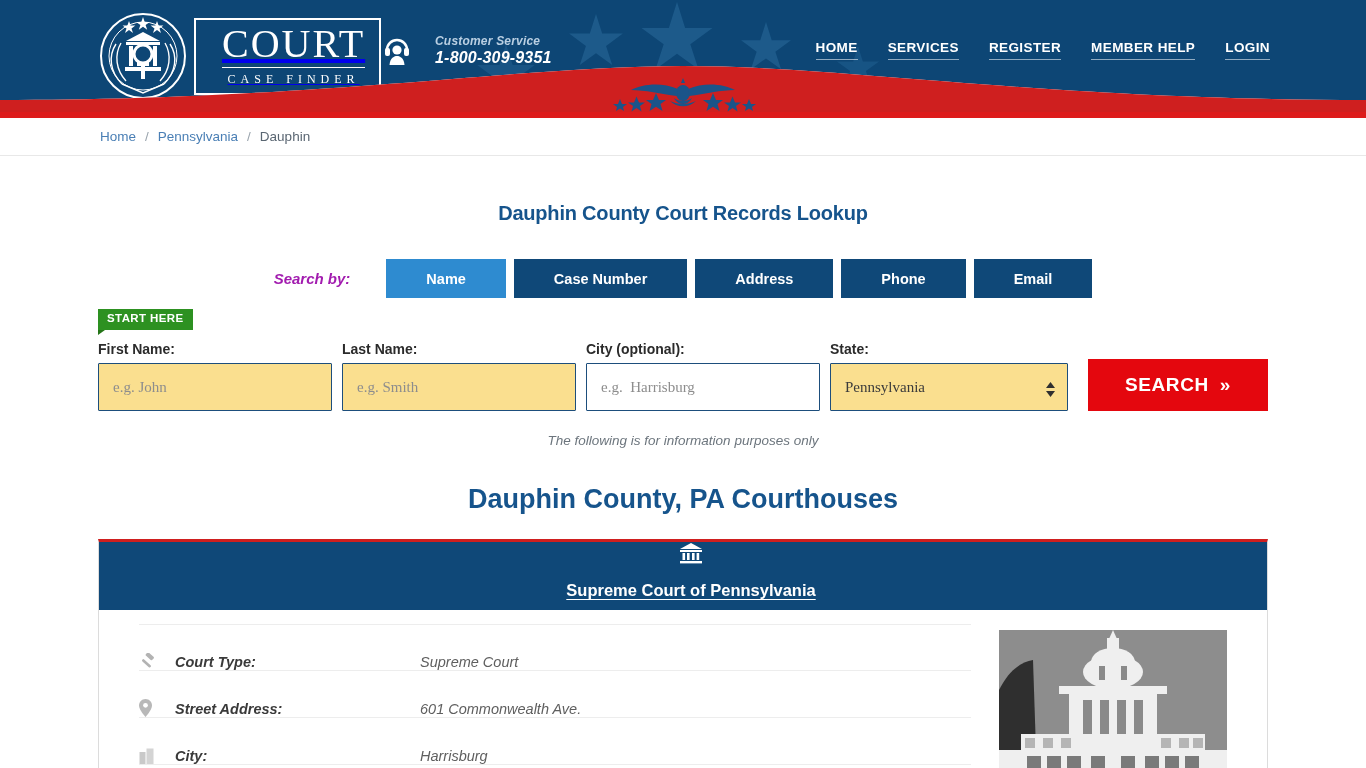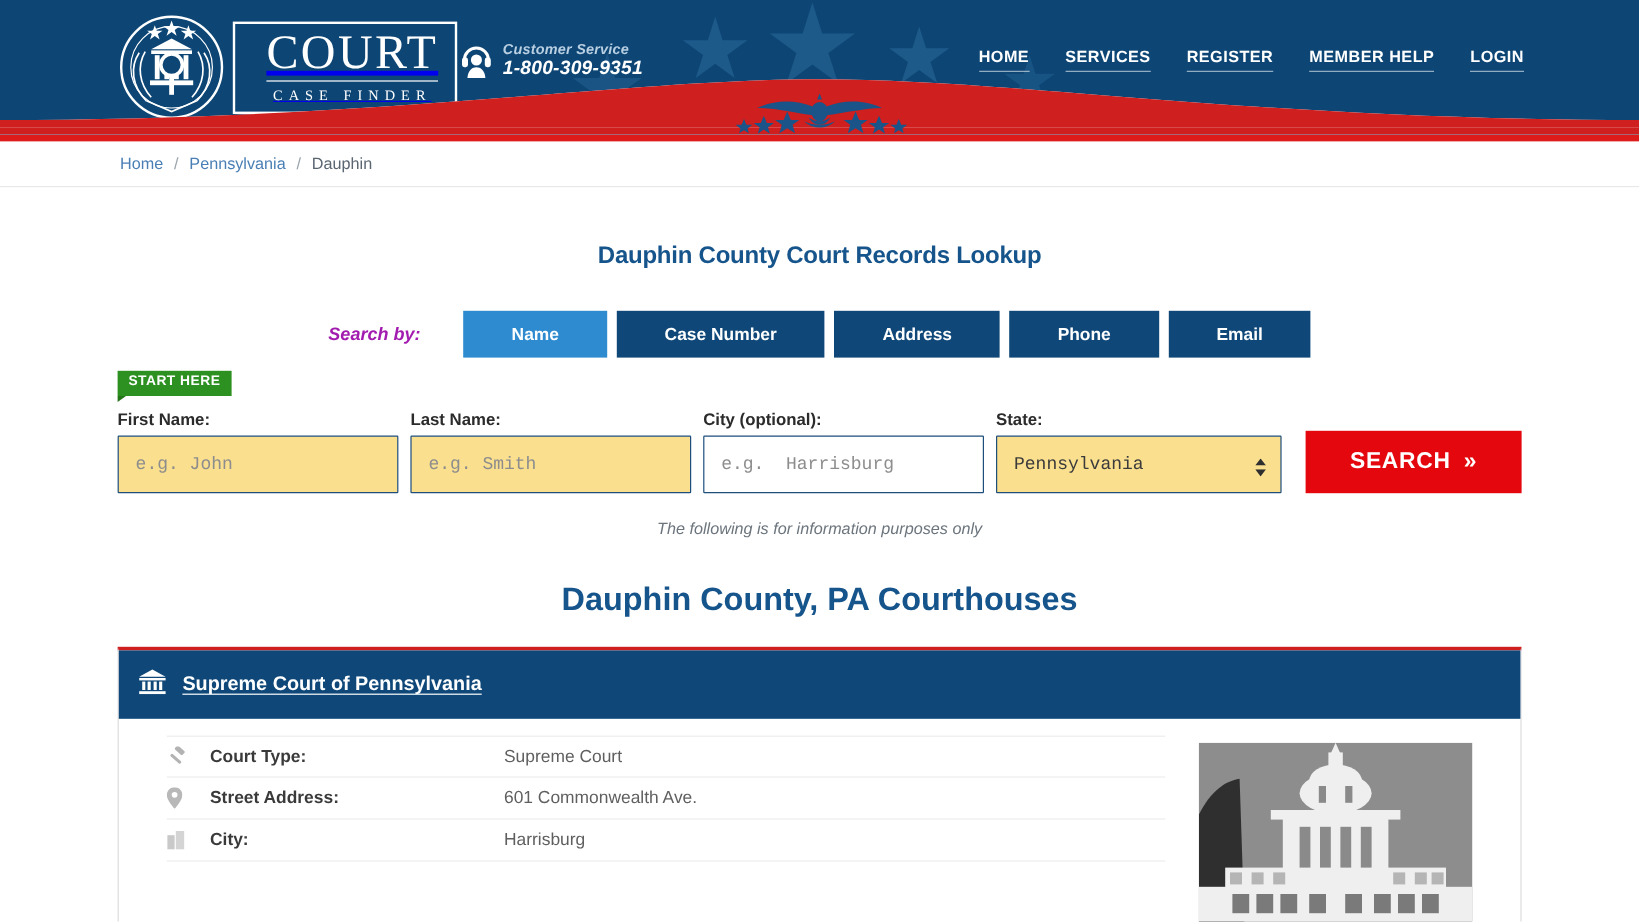--- a/index.html
+++ b/index.html
@@ -43,21 +43,21 @@
     letter-spacing:2px; color:#fff; font-weight:400;
   }
   .logo-rule { width:100%; height:1px; background:#fff; margin:3px 0 4px; }
   .logo-sub {
     font-family:"Liberation Serif", serif; font-size:12px;
     letter-spacing:5px; color:#fff;
   }
 
   .cs {
     position:absolute; left:384px; top:34px;
-    display:flex; align-items:center; gap:9px;
+    display:flex; align-items:center; gap:25px;
   }
   .cs-icon { width:26px; height:28px; }
   .cs-lines { display:flex; flex-direction:column; }
   .cs-label {
     font-size:12px; font-style:italic; font-weight:bold; color:#b9cfe2;
     letter-spacing:.2px;
   }
   .cs-phone {
     font-size:16px; font-style:italic; font-weight:bold; color:#fff;
     letter-spacing:.2px; margin-top:1px;
@@ -114,21 +114,21 @@
     content:""; position:absolute; left:0; bottom:-5px;
     border-left:7px solid #247517; border-bottom:5px solid transparent;
   }
   .formrow { display:flex; align-items:flex-end; gap:10px; padding-top:21px; }
   .field { display:flex; flex-direction:column; }
   .field label {
     font-size:14px; font-weight:bold; color:#2b2b2b; margin-bottom:6px;
   }
   .field input, .field select {
     height:48px; border:1px solid #1d4e7c; font-size:15px;
-    font-family:Liberation Mono, monospace; color:#4a4a4a;
+    font-family:Liberation Serif, serif; color:#4a4a4a;
     padding:0 14px; outline:none; background:#fff; border-radius:1px;
   }
   .field input.hl, .field select.hl { background:#fadf8f; }
   .field input::placeholder { color:#8d8d8d; }
   .f-first input { width:234px; }
   .f-last  input { width:234px; }
   .f-city  input { width:234px; }
   .f-state { position:relative; }
   .f-state select {
     width:238px; appearance:none; -webkit-appearance:none;
@@ -154,32 +154,33 @@
     margin:36px 0 0; text-align:center;
     font-size:27px; font-weight:bold; color:#16548c;
   }
 
   
   .card {
     margin:24px 98px 0; border:1px solid #dcdcdc; border-top:3px solid #cf1f1f;
     background:#fff;
   }
   .card-head {
-    background:#0f4878; height:57px; display:flex; align-items:center;
-    padding-left:16px; gap:13px;
+    background:#0f4878; height:68px; display:flex; align-items:center;
+    padding-left:16px; gap:13px;flex-direction:column;
   }
   .card-head .court-link {
     color:#fff; font-size:16.5px; font-weight:bold; text-decoration:underline;
     text-underline-offset:3px; cursor:pointer;
   }
   .card-body { display:flex; padding:14px 40px 0 40px; }
   .rows { flex:1; padding-right:28px; }
   .row {
-    display:flex; align-items:center; height:35px;
+    display:flex; align-items:flex-end; height:47px;
     border-bottom:1px solid #ededed;
+    font-style:italic;
   }
   .row:first-child { border-top:1px solid #ededed; }
   .row .ricon { width:36px; display:flex; align-items:center; }
   .row .rlabel {
     width:245px; font-size:14.5px; font-weight:bold; color:#3a3a3a;
   }
   .row .rval { font-size:14.5px; color:#5f5f5f; }
   .thumb {
     width:228px; height:150px; margin-top:6px; overflow:hidden;
     background:#cfcfcf;

